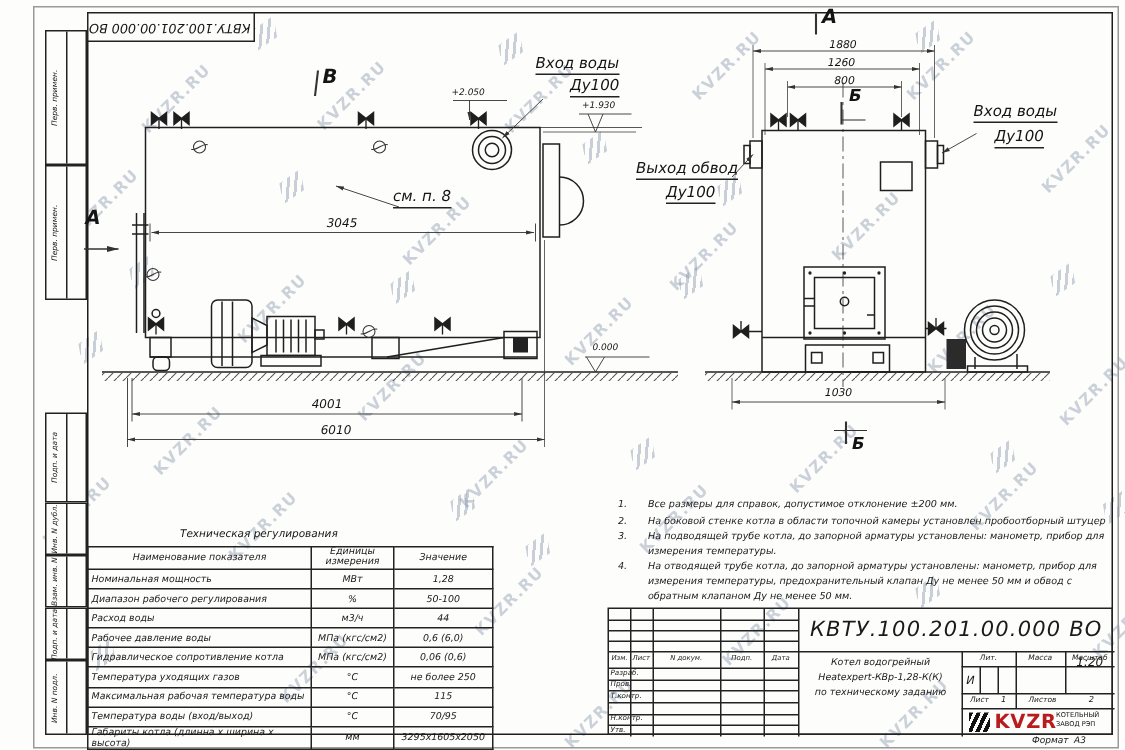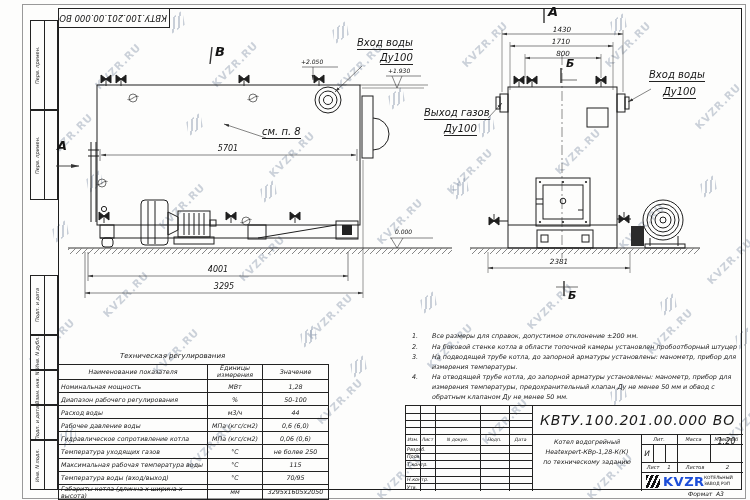--- a/index.html
+++ b/index.html
@@ -34,21 +34,21 @@
   #spec td.c{text-align:center}
   
   #tb{position:absolute;left:405px;top:405px;width:337px;height:85px;border:1.4px solid #222;box-sizing:border-box}
   #tb .cell{position:absolute;display:flex;align-items:center;justify-content:center;font-style:italic}
   .notes{position:absolute;left:408px;top:332px;width:332px;font:italic 6.4px "DejaVu Sans",sans-serif;line-height:1.5}
   .note{display:flex;margin-bottom:1px}
   .nnum{width:20px;flex:none;padding-left:4px}
   .ntext{flex:1}
   .logo-mark{position:absolute;width:14px;height:13px;background:
      repeating-linear-gradient(115deg,#111 0 2.6px,#fdfdfc 2.6px 4.6px)}
-  .logo-word{position:absolute;font-weight:bold;font-size:13px;letter-spacing:.5px;color:#1d4ed8;font-style:normal}
+  .logo-word{position:absolute;font-weight:bold;font-size:13px;letter-spacing:.5px;color:#b91c1c;font-style:normal}
   .logo-co{position:absolute;font-size:4.4px;line-height:1.25;font-style:normal;color:#111}
 </style>
 </head>
 <body>
 
 <div id="sheet">
 
   <div class="abs" style="inset:0">
       <span class="wm" style="left: 40px; top: 130px;">KVZR.RU</span>
       <span class="wm" style="left: 22px; top: 335px;">KVZR.RU</span>
@@ -289,32 +289,32 @@
   </svg>
 
   <span class="t viewlbl" style="left:215px;top:44px">В</span>
   <span class="t viewlbl" style="left:57px;top:138px">А</span>
   <span class="t ul" style="left:262px;top:126px;font-size:10px">см. п. 8</span>
   <span class="t ul lead" style="left:357px;top:37px">Вход воды</span>
   <span class="t ul lead" style="left:380px;top:52px">Ду100</span>
   <span class="t elev" style="left:301px;top:58px">+2.050</span>
   <span class="t elev" style="left:388px;top:67px">+1.930</span>
   <span class="t elev" style="left:395px;top:228px">0.000</span>
-  <span class="t dim ctr" style="left:228px;top:144px">5701</span>
+  <span class="t dim ctr" style="left:228px;top:144px">3045</span>
   <span class="t dim ctr" style="left:218px;top:265px">4001</span>
-  <span class="t dim ctr" style="left:224px;top:282px">3295</span>
+  <span class="t dim ctr" style="left:224px;top:282px">6010</span>
 
   <span class="t viewlbl" style="left:548px;top:4px">А</span>
   <span class="t seclbl" style="left:566px;top:57px">Б</span>
   <span class="t seclbl" style="left:568px;top:289px">Б</span>
-  <span class="t dimS ctr" style="left:562px;top:25px">1430</span>
-  <span class="t dimS ctr" style="left:561px;top:37px">1710</span>
+  <span class="t dimS ctr" style="left:562px;top:25px">1880</span>
+  <span class="t dimS ctr" style="left:561px;top:37px">1260</span>
   <span class="t dimS ctr" style="left:563px;top:49px">800</span>
-  <span class="t dimS ctr" style="left:559px;top:257px">2381</span>
-  <span class="t ul lead" style="left:424px;top:107px">Выход газов</span>
+  <span class="t dimS ctr" style="left:559px;top:257px">1030</span>
+  <span class="t ul lead" style="left:424px;top:107px">Выход обвод</span>
   <span class="t ul lead" style="left:444px;top:123px">Ду100</span>
   <span class="t ul lead" style="left:649px;top:69px">Вход воды</span>
   <span class="t ul lead" style="left:663px;top:86px">Ду100</span>
 
   <div class="notes">
       <div class="note">
         <span class="nnum">1.</span>
         <span class="ntext">Все размеры для справок, допустимое отклонение ±200 мм.</span>
       </div>
       <div class="note">

